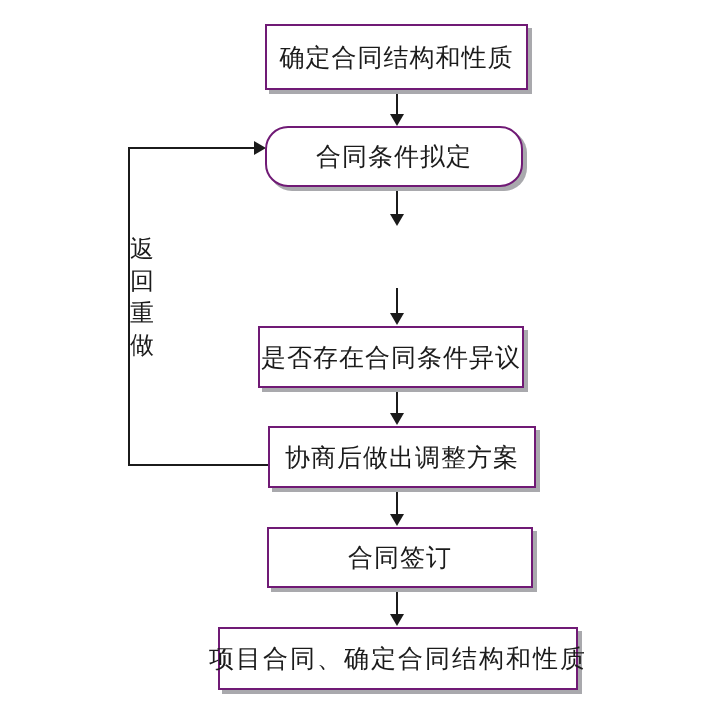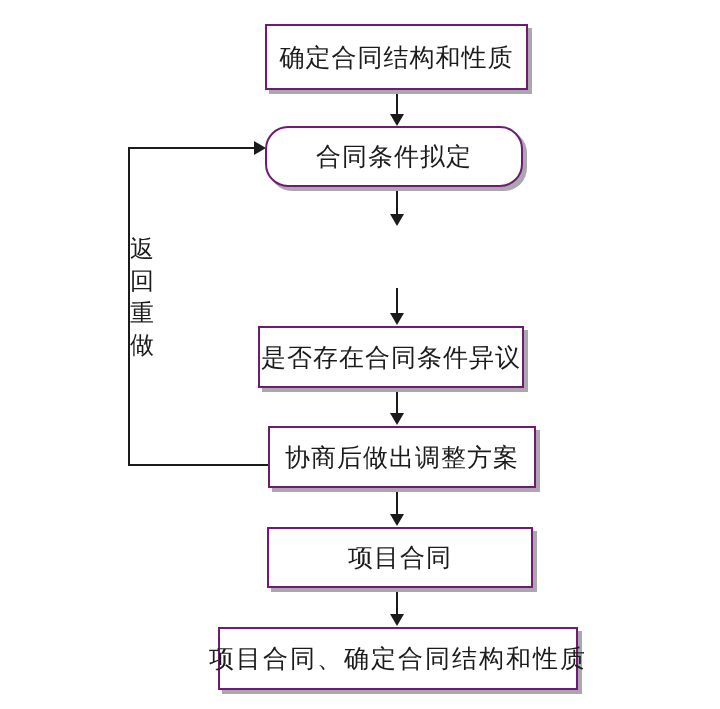--- a/index.html
+++ b/index.html
@@ -140,20 +140,20 @@
 
   <div class="node" style="left:258px; top:326px; width:266px; height:62px;">
     <span class="node-label">是否存在合同条件异议</span>
   </div>
 
   <div class="node" style="left:268px; top:426px; width:268px; height:62px;align-items:center;">
     <span class="node-label">协商后做出调整方案</span>
   </div>
 
   <div class="node" style="left:267px; top:527px; width:266px; height:61px;">
-    <span class="node-label">项目合同</span>
+    <span class="node-label">合同签订</span>
   </div>
 
   <div class="node" style="left:218px; top:627px; width:360px; height:63px;">
     <span class="node-label wide">项目合同、确定合同结构和性质</span>
   </div>
 
 </div>
 
 </body></html>

